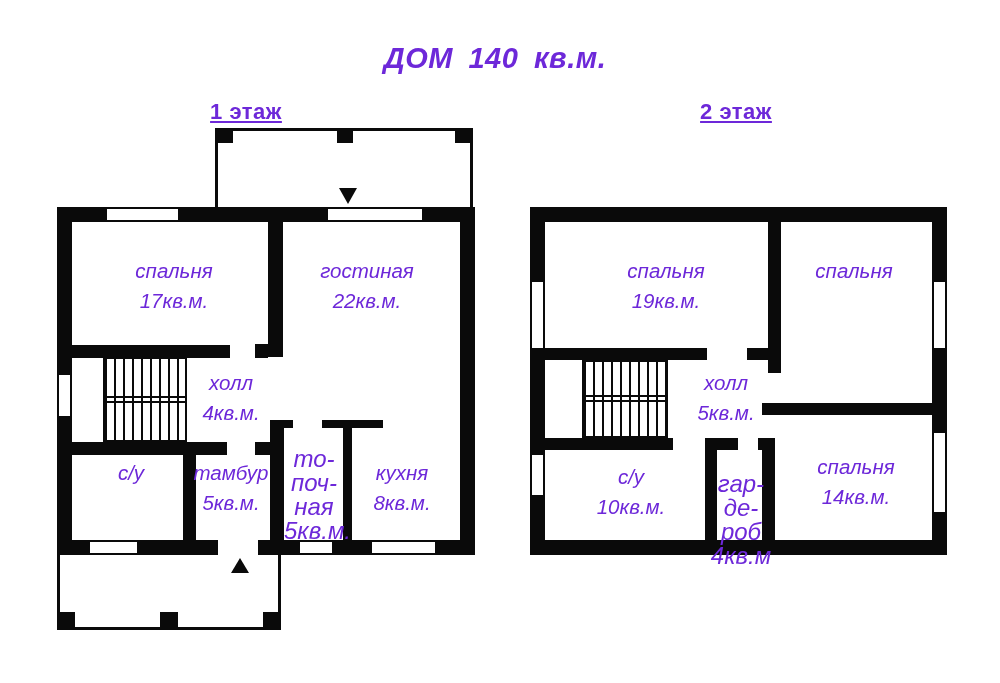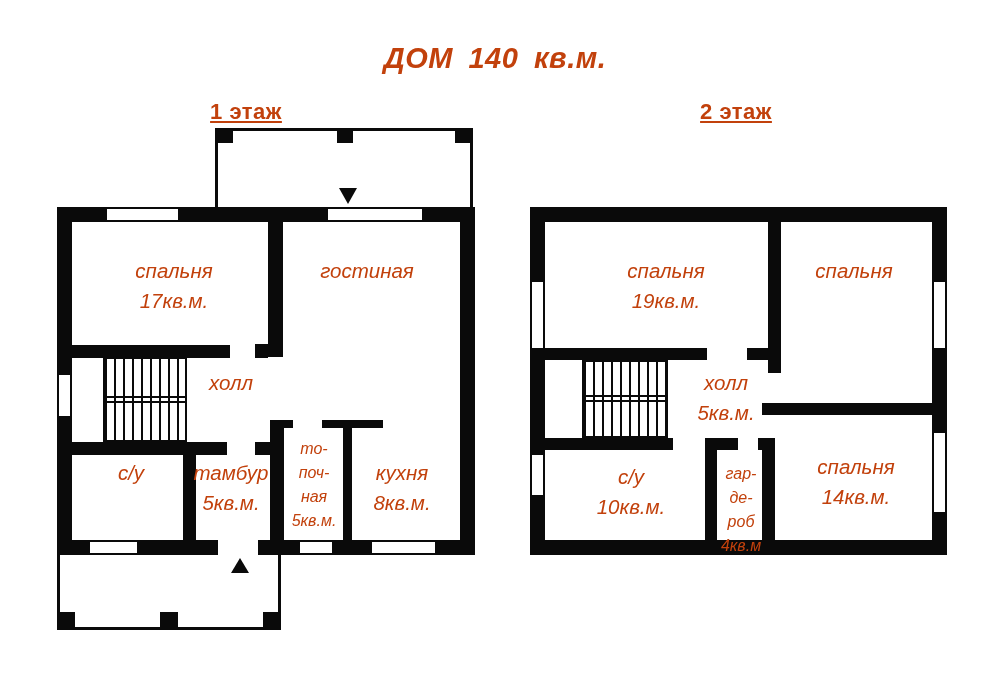--- a/index.html
+++ b/index.html
@@ -1,38 +1,38 @@
 <!DOCTYPE html>
 <html><head>
 <meta charset="utf-8">
 <style>
   html,body{margin:0;padding:0;background:#ffffff;}
   #canvas{position:relative;width:1000px;height:683px;background:#ffffff;overflow:hidden;
-          font-family:"Liberation Sans",sans-serif;color:#c2410c;}
+          font-family:"Liberation Sans",sans-serif;color:#6d28d9;}
   .title{position:absolute;left:330px;top:42px;width:330px;text-align:center;
          font-size:29px;font-weight:bold;font-style:italic;word-spacing:7px;letter-spacing:.5px;}
   .floor-label{position:absolute;top:99px;width:140px;text-align:center;
          font-size:22px;font-weight:bold;letter-spacing:.5px;text-decoration:underline;}
   .wall{position:absolute;background:#0a0a0a;}
   .gap{position:absolute;background:#ffffff;}
   .window{position:absolute;background:#ffffff;}
   .outline{position:absolute;box-sizing:border-box;background:#ffffff;border:3px solid #0a0a0a;}
   .no-bottom{border-bottom:none;}
   .no-top{border-top:none;}
   .post{position:absolute;background:#0a0a0a;}
   .stairs{position:absolute;box-sizing:border-box;border:2px solid #0a0a0a;background-color:#fff;
           background-image:repeating-linear-gradient(90deg,#0a0a0a 0 2px,transparent 2px 9px);}
   .stairs::after{content:"";position:absolute;left:0;right:0;top:50%;height:7px;margin-top:-4px;
           border-top:2px solid #0a0a0a;border-bottom:2px solid #0a0a0a;box-sizing:border-box;}
   .arrow-down{position:absolute;width:0;height:0;border-left:9px solid transparent;
           border-right:9px solid transparent;border-top:16px solid #0a0a0a;}
   .arrow-up{position:absolute;width:0;height:0;border-left:9px solid transparent;
           border-right:9px solid transparent;border-bottom:15px solid #0a0a0a;}
   .label{position:absolute;text-align:center;font-style:italic;font-size:20.5px;line-height:30px;}
-  .label.lines4{font-size:16px;line-height:24px;}
+  .label.lines4{font-size:24px;line-height:24px;margin-top:10px;}
 </style>
 </head>
 <body>
 
 <div id="canvas">
 
   <div class="title">ДОМ 140 кв.м.</div>
   <div class="floor-label" style="left:176px">1 этаж</div>
   <div class="floor-label" style="left:666px">2 этаж</div>
 
@@ -76,23 +76,25 @@
     <div class="post" style="left:160px;top:612px;width:18px;height:18px"></div>
     <div class="post" style="left:263px;top:612px;width:18px;height:18px"></div>
     <div class="arrow-up" style="left:231px;top:558px"></div>
 
     <div class="label" style="left:94px;top:256px;width:160px">
       <div>спальня</div>
       <div>17кв.м.</div>
     </div>
     <div class="label" style="left:285px;top:256px;width:164px">
       <div>гостиная</div>
+      <div>22кв.м.</div>
     </div>
     <div class="label" style="left:175px;top:368px;width:112px">
       <div>холл</div>
+      <div>4кв.м.</div>
     </div>
     <div class="label" style="left:79px;top:458px;width:104px">
       <div>с/у</div>
     </div>
     <div class="label" style="left:190px;top:458px;width:82px">
       <div>тамбур</div>
       <div>5кв.м.</div>
     </div>
     <div class="label lines4" style="left:284px;top:437px;width:60px">
       <div>то-</div>

